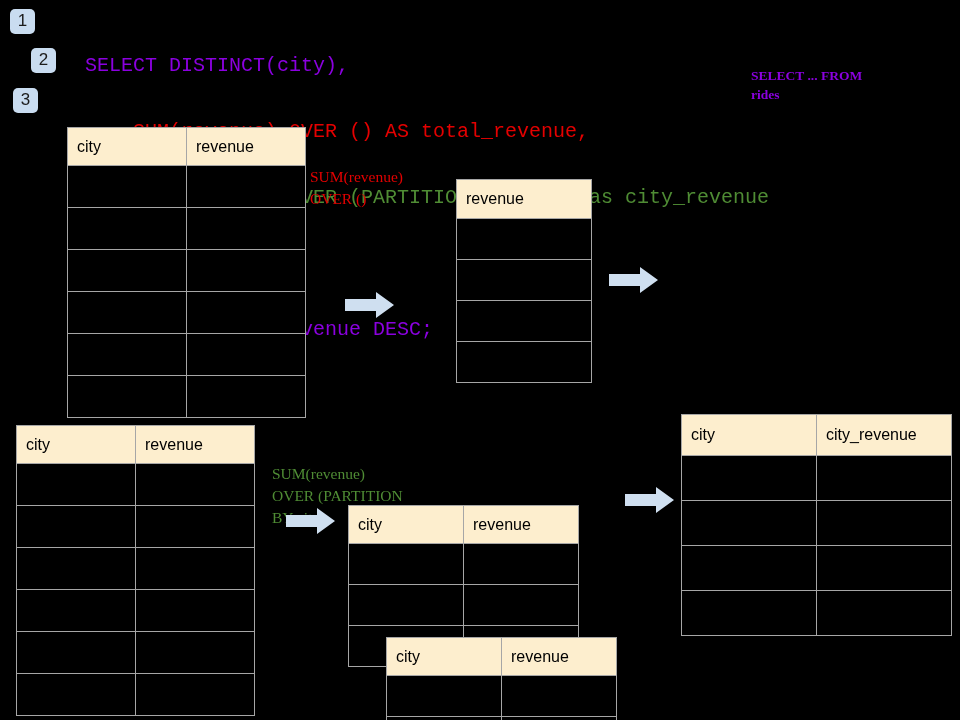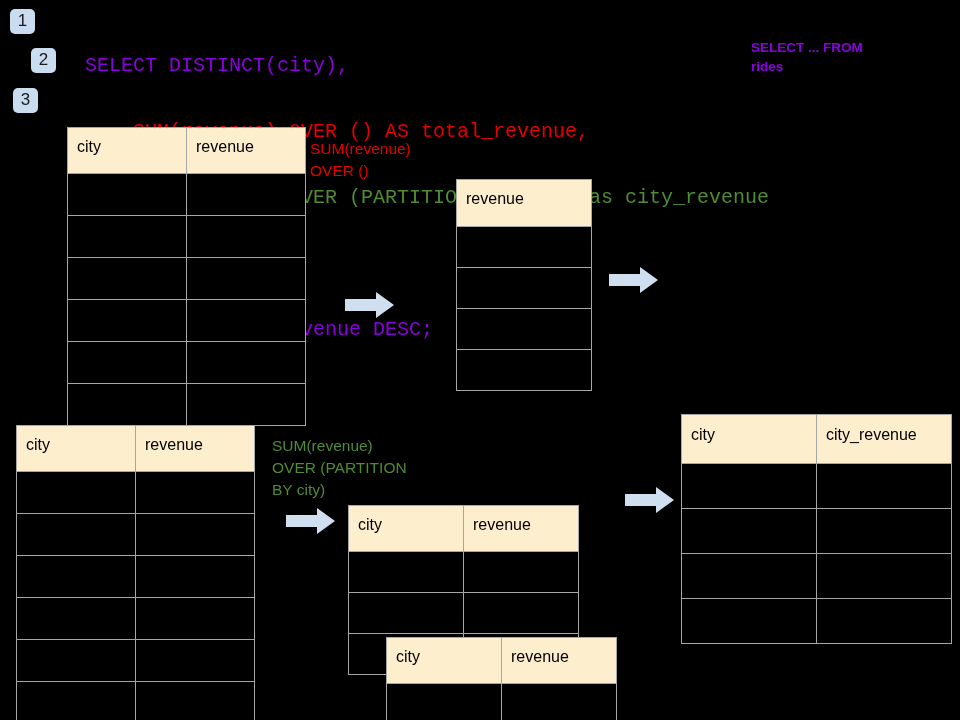--- a/index.html
+++ b/index.html
@@ -40,25 +40,26 @@
     letter-spacing: 0px;
   }
   .sql-line { white-space: pre; }
   .c-purple { color: #8b00e0; }
   .c-red    { color: #e40000; }
   .c-green  { color: #4f8c34; }
 
   
   .annot {
     position: absolute;
-    font-family: Liberation Sans, sans-serif;
+    font-family: Liberation Serif, serif;
     font-size: 14.5px;
     line-height: 21.5px;
     white-space: pre;
     font-weight: bold;
+    margin-top: 28px;
   }
   .annot-red   { color: #e40000; font-size: 15.5px; line-height: 22px; font-weight: normal;}
   .annot-green { color: #4f8c34; font-size: 15.5px; line-height: 22px; font-weight: normal;}
   .annot-purple{ color: #8b00e0; font-size: 13.5px; line-height: 19px; font-weight: bold;}
 
   
   .tbl {
     position: absolute;
     border-collapse: collapse;
     table-layout: fixed;
@@ -69,21 +70,21 @@
     padding: 0;
     margin: 0;
   }
   .tbl th {
     background: #fdeece;
     color: #000000;
     font-family: "Liberation Sans", sans-serif;
     font-weight: normal;
     font-size: 16px;
     text-align: left;
-    padding: 0 0 8px 9px;
+    padding: 0 0 0 9px;
   }
   .tbl td {
     background: #000000;
   }
 
   
   .arrow {
     position: absolute;
   }
 </style>

